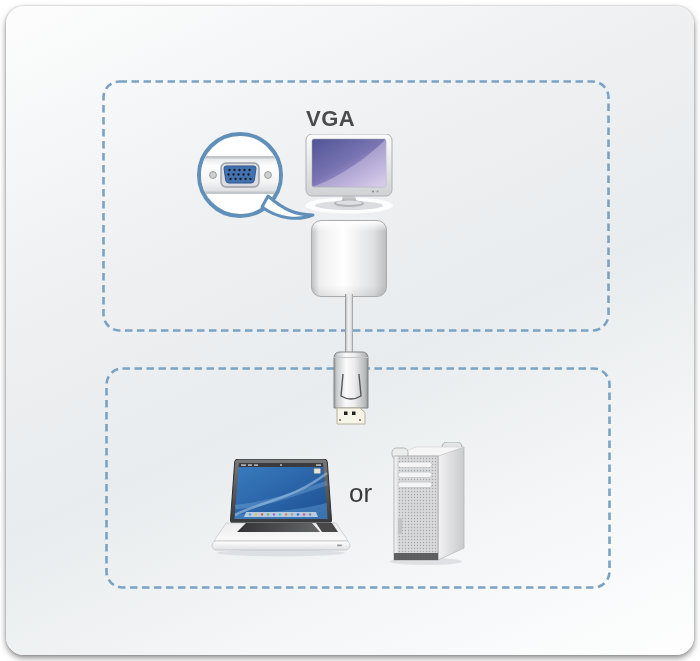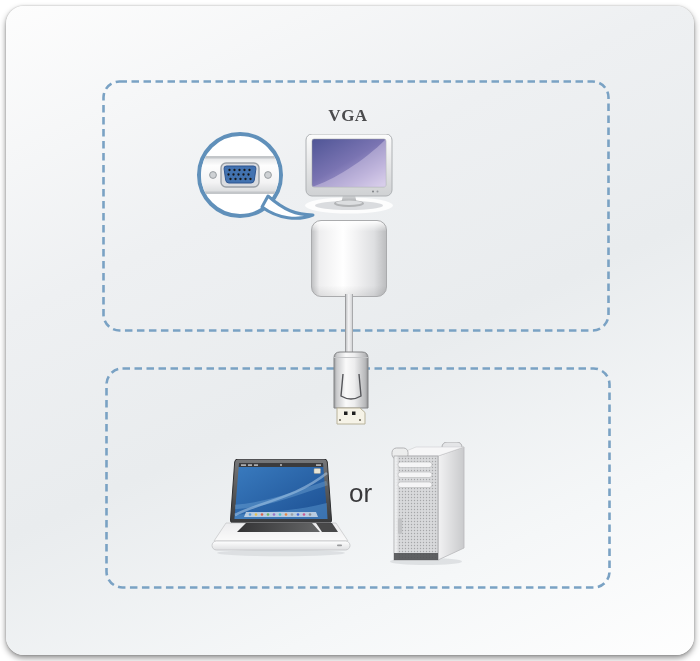--- a/index.html
+++ b/index.html
@@ -9,22 +9,22 @@
   }
   .card{
     position:absolute;left:6px;top:6px;width:688px;height:649px;
     border-radius:18px;
     background:linear-gradient(155deg,#fdfdfd 0%,#eef0f2 32%,#e9ecee 55%,#f5f7f8 80%,#fefefe 100%);
     box-shadow:0 3px 6px rgba(0,0,0,0.45), 0 0 2px rgba(0,0,0,0.25);
   }
   .abs{position:absolute;}
   .zone-svg{position:absolute;overflow:visible;}
   .label-vga{
-    position:absolute;left:300px;top:100px;width:84px;text-align:center;
-    font-size:17px;font-weight:bold;letter-spacing:0.5px;color:#4b4b4d;font-family:Liberation Serif, serif;
+    position:absolute;left:300px;top:100px;width:84px;text-align:left;
+    font-size:22px;font-weight:bold;letter-spacing:0.5px;color:#4b4b4d;
   }
   .label-model{
     position:absolute;left:394px;top:234px;
     font-size:28px;font-weight:400;color:#4c4c4e;letter-spacing:0.5px;
   }
   .label-or{
     position:absolute;left:343px;top:472px;
     font-size:26px;font-weight:400;color:#39393b;
   }
   .adapter{

